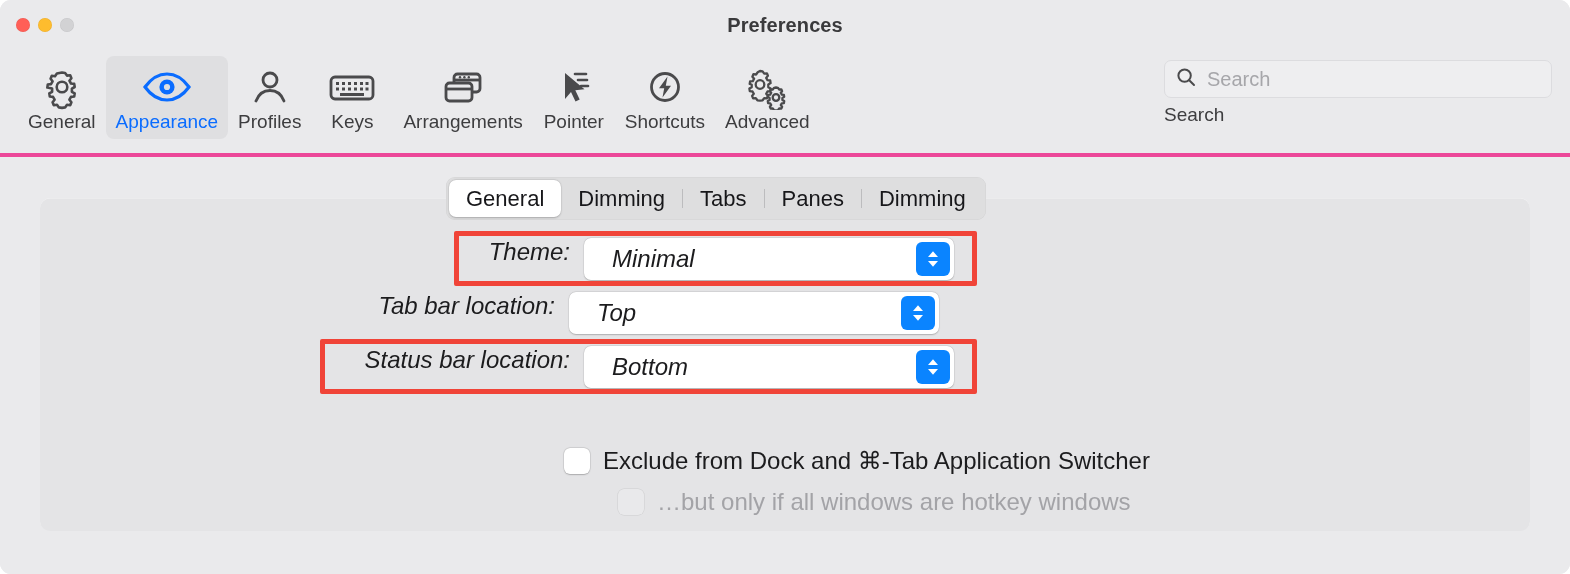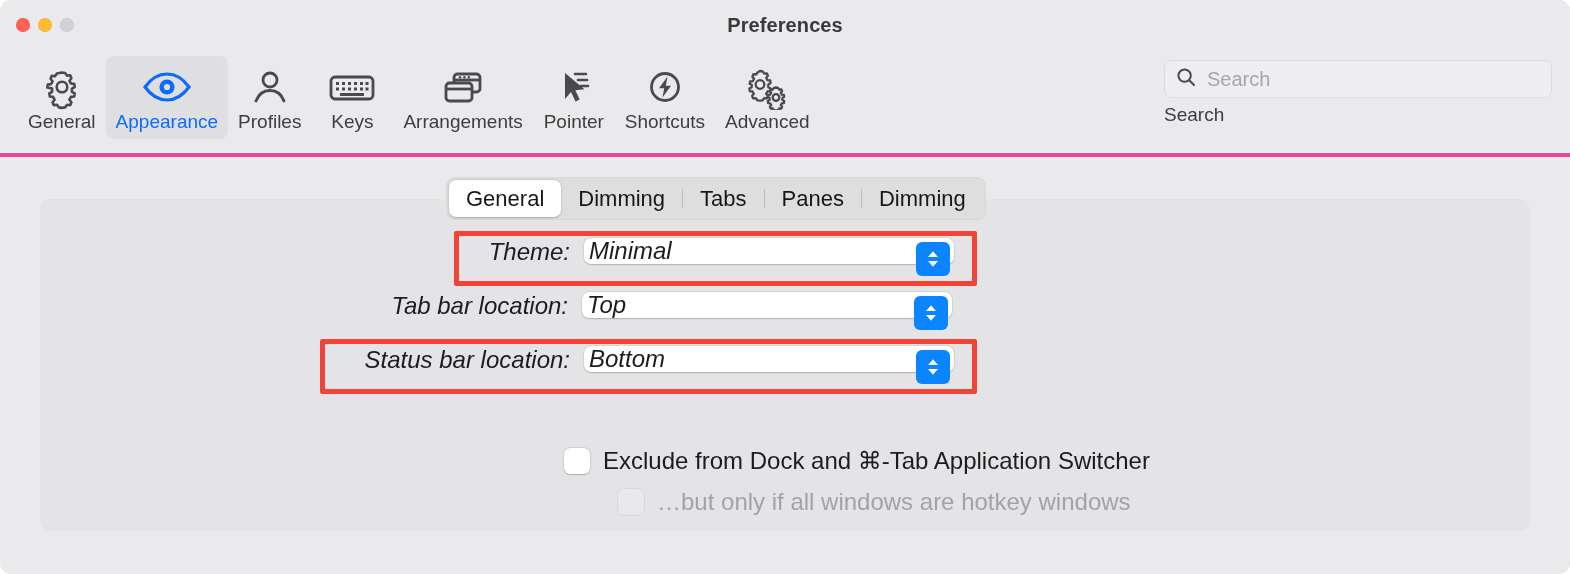--- a/index.html
+++ b/index.html
@@ -210,28 +210,28 @@
   }
   .row-label {
     font-size: 24px;
     color: #1c1c1e;
     text-align: right;
     white-space: nowrap;
   }
 
   .popup {
     position: relative;
-    height: 26px;
+    height: 42px;
     background: #ffffff;
     border-radius: 7px;
     display: flex;
     align-items: center;
     box-shadow: 0 0.5px 1.5px rgba(0,0,0,0.2), 0 0 0 0.5px rgba(0,0,0,0.08);
     box-sizing: border-box;
-    padding-left: 5px;
+    padding-left: 28px;
     cursor: default;
   }
   .popup-value {
     font-size: 24px;
     color: #1c1c1e;
     white-space: nowrap;
   }
   .stepper {
     position: absolute;
     right: 4px;
@@ -472,21 +472,21 @@
         <span class="popup-value">Minimal</span>
         <span class="stepper">
           <svg width="20" height="22" viewBox="0 0 20 22">
             <path d="M10 3.2L15 9H5z" fill="#ffffff"></path>
             <path d="M10 18.8L5 13h10z" fill="#ffffff"></path>
           </svg>
         </span>
       </div>
     </div>
 
-    <div class="row" style="left:363px; top:292px; width:615px;">
+    <div class="row" style="left:350px; top:292px; width:615px;">
       <div class="row-label" style="width:205px;">Tab bar location:</div>
       <div class="popup" style="margin-left:14px; width:370px;">
         <span class="popup-value">Top</span>
         <span class="stepper">
           <svg width="20" height="22" viewBox="0 0 20 22">
             <path d="M10 3.2L15 9H5z" fill="#ffffff"></path>
             <path d="M10 18.8L5 13h10z" fill="#ffffff"></path>
           </svg>
         </span>
       </div>

